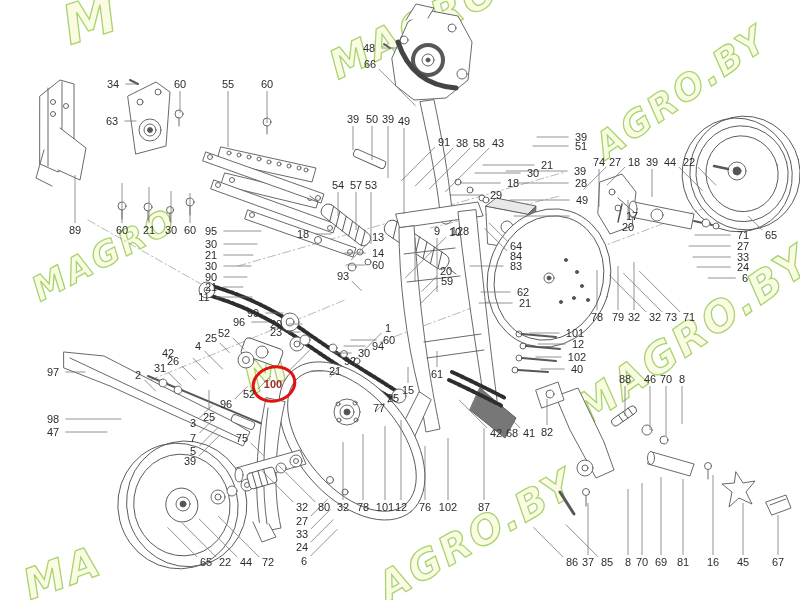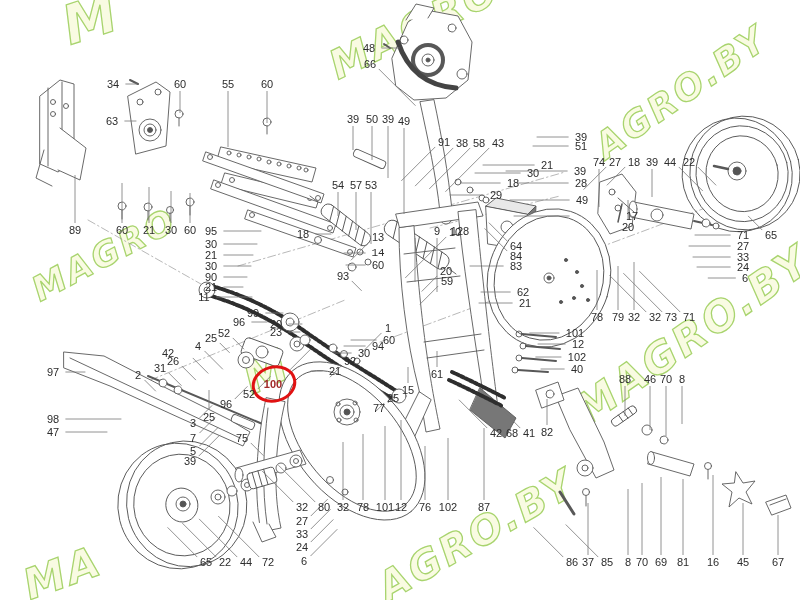--- a/index.html
+++ b/index.html
@@ -523,21 +523,21 @@
       <span class="lbl" style="left: 211px; top: 255px;">21</span>
       <span class="lbl" style="left: 211px; top: 266px;">30</span>
       <span class="lbl" style="left: 211px; top: 277px;">90</span>
       <span class="lbl" style="left: 211px; top: 287px;">21</span>
       <span class="lbl" style="left: 204px; top: 297px;">11</span>
       <span class="lbl" style="left: 338px; top: 185px;">54</span>
       <span class="lbl" style="left: 356px; top: 185px;">57</span>
       <span class="lbl" style="left: 371px; top: 185px;">53</span>
       <span class="lbl" style="left: 303px; top: 234px;">18</span>
       <span class="lbl" style="left: 378px; top: 237px;">13</span>
-      <span class="lbl" style="left: 378px; top: 253px; font-family: Liberation Mono, monospace;">14</span>
+      <span class="lbl" style="left: 378px; top: 253px;">14</span>
       <span class="lbl" style="left: 378px; top: 265px;">60</span>
       <span class="lbl" style="left: 343px; top: 276px;">93</span>
       <span class="lbl" style="left: 428px; top: 231px; margin-left: 32px;">128</span>
       <span class="lbl" style="left: 437px; top: 231px;">9</span>
       <span class="lbl" style="left: 455px; top: 232px;">10</span>
       <span class="lbl" style="left: 446px; top: 271px;">20</span>
       <span class="lbl" style="left: 447px; top: 281px;">59</span>
       <span class="lbl" style="left: 516px; top: 246px;">64</span>
       <span class="lbl" style="left: 516px; top: 256px;">84</span>
       <span class="lbl" style="left: 516px; top: 266px;">83</span>

